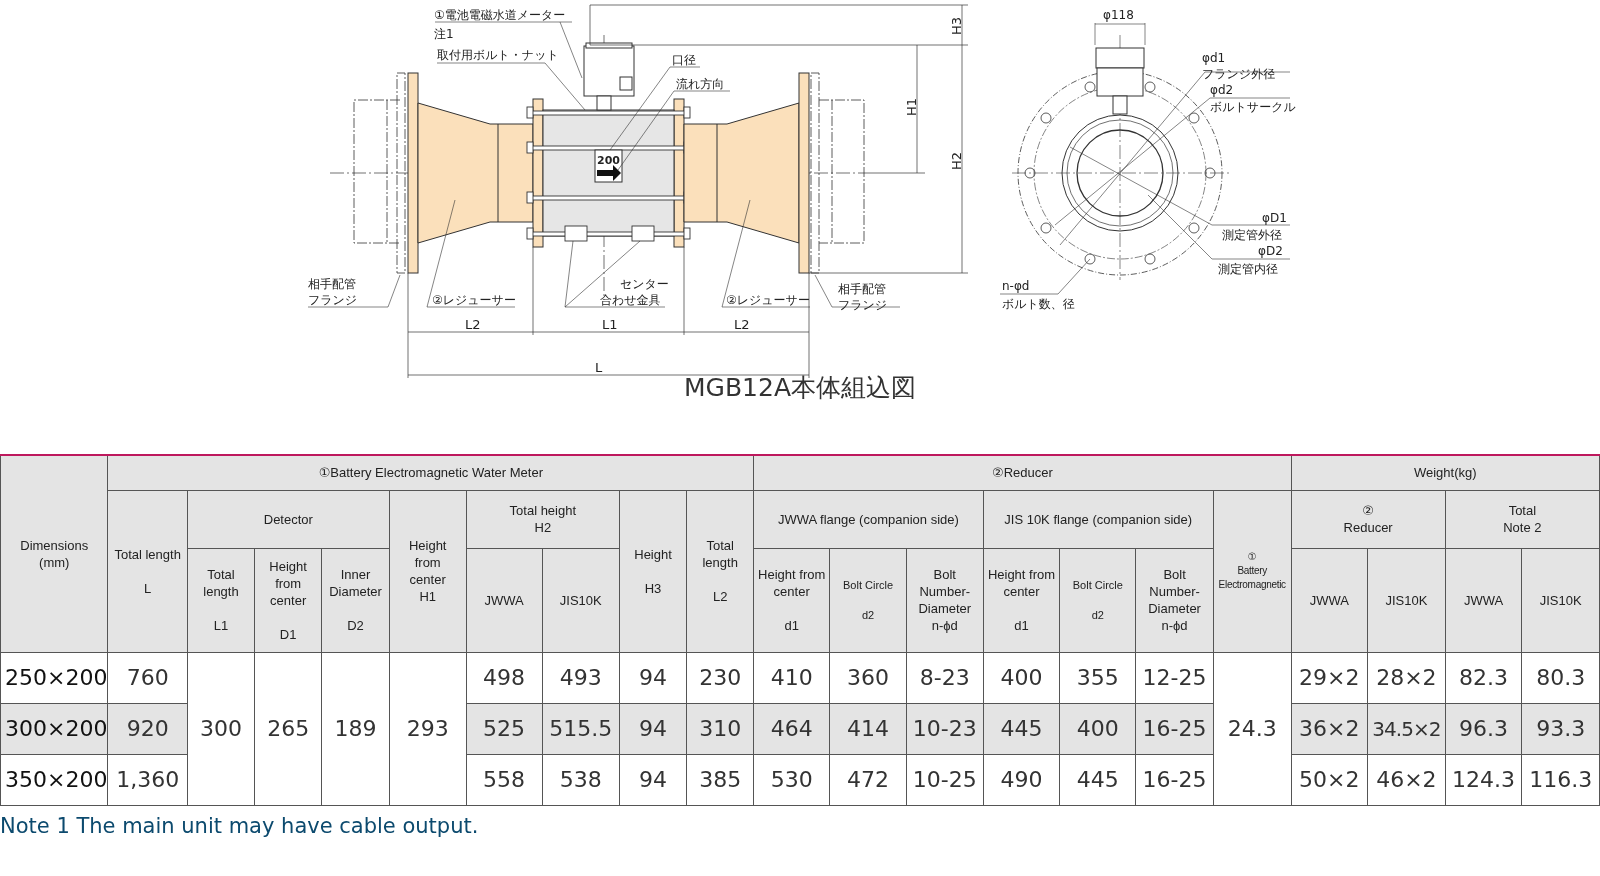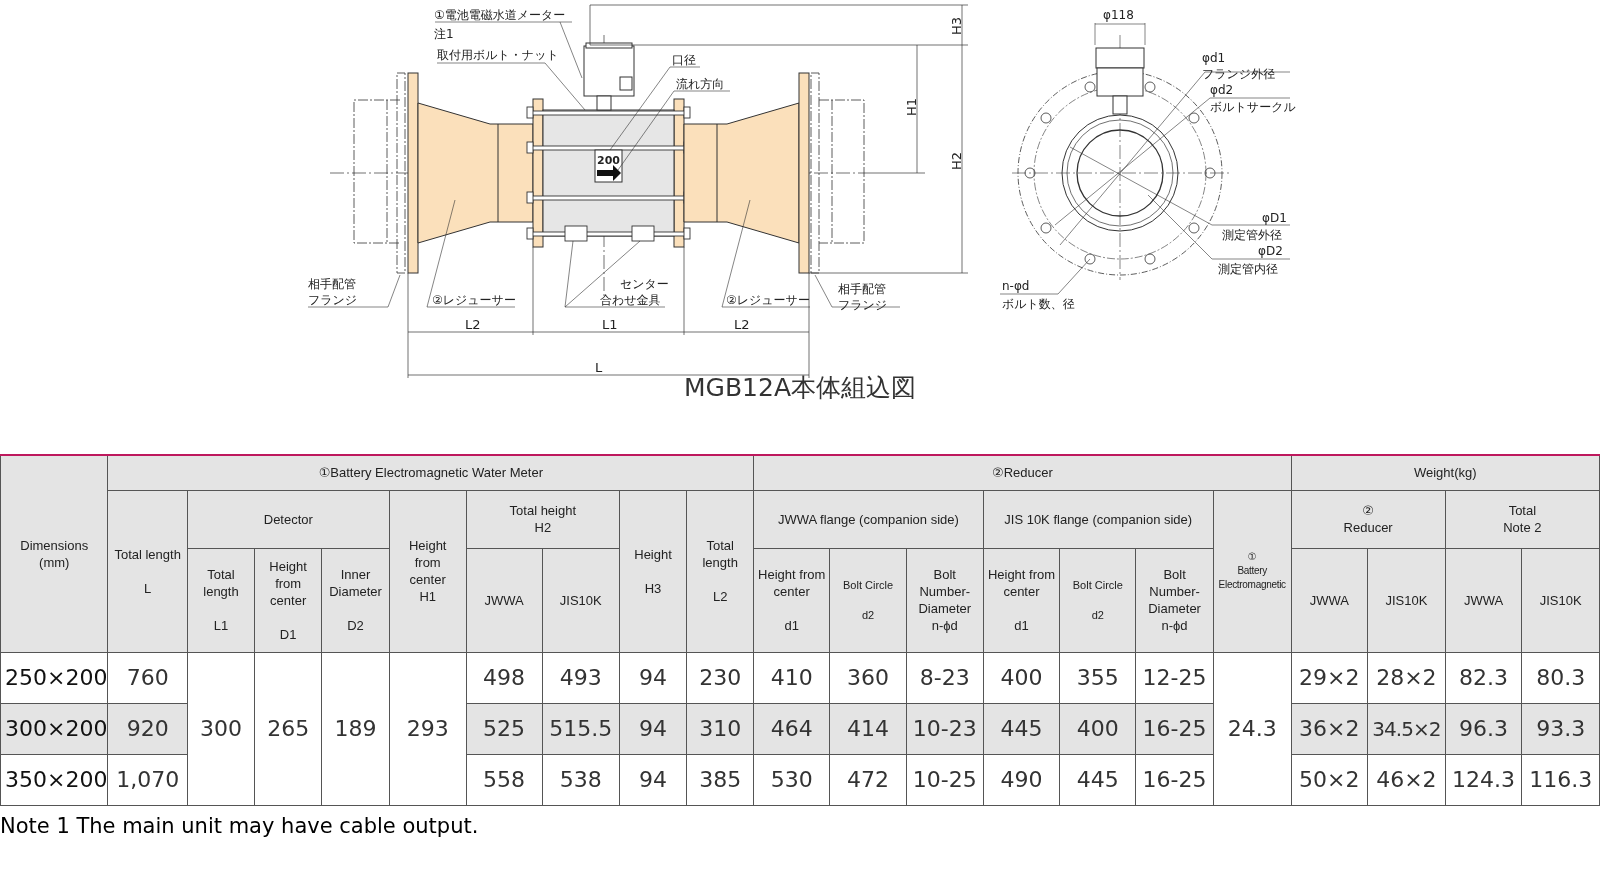--- a/index.html
+++ b/index.html
@@ -16,21 +16,21 @@
            vertical-align:middle; overflow:hidden; }
   #spec-table th { background:#e4e4e4; font-weight:normal; font-size:13px; line-height:17px; color:#222; }
   #spec-table th.small { font-size:11px; line-height:15px; }
   #spec-table th.tiny { font-size:10px; line-height:14px; letter-spacing:-0.3px; }
   #spec-table td { font-family:"DejaVu Sans", sans-serif; font-size:22px; color:#333; height:50px; background:#fff; white-space:nowrap; }
   #spec-table tr.alt td.shade { background:#e4e4e4; }
   #spec-table td.rowhead { color:#111; font-size:22px; text-align:left; padding-left:4px; }
   #spec-table td.merged { background:#fff;margin-top:32px; }
   #spec-table tr:first-child th { border-top:2px solid #be185d; }
   .notes { position:absolute; left:0; top:813px; font-family:"DejaVu Sans", sans-serif;
-           font-size:21px; line-height:26px; color:#000000; }
+           font-size:21px; line-height:26px; color:#0c4a6e; }
 </style>
 </head>
 <body>
 
 <svg id="drawing" viewBox="0 0 1600 440" xmlns="http://www.w3.org/2000/svg">
   <g stroke="#333" stroke-width="1" fill="none">
 
     <line x1="330" y1="173" x2="860" y2="173" stroke-dasharray="14 3 2 3" stroke-width="0.7"></line>
     <line x1="604" y1="35" x2="604" y2="300" stroke-dasharray="14 3 2 3" stroke-width="0.7"></line>
 
@@ -355,21 +355,21 @@
     <td class="shade">445</td>
     <td class="shade">400</td>
     <td class="shade">16-25</td>
     <td class="shade">36×2</td>
     <td class="shade" style="font-size:20px;letter-spacing:-1px">34.5×2</td>
     <td class="shade">96.3</td>
     <td class="shade">93.3</td>
   </tr>
   <tr>
     <td class="rowhead shade">350×200</td>
-    <td class="shade">1,070</td>
+    <td class="shade">1,360</td>
     <td class="shade">558</td>
     <td class="shade">538</td>
     <td class="shade">94</td>
     <td class="shade">385</td>
     <td class="shade">530</td>
     <td class="shade">472</td>
     <td class="shade">10-25</td>
     <td class="shade">490</td>
     <td class="shade">445</td>
     <td class="shade">16-25</td>

